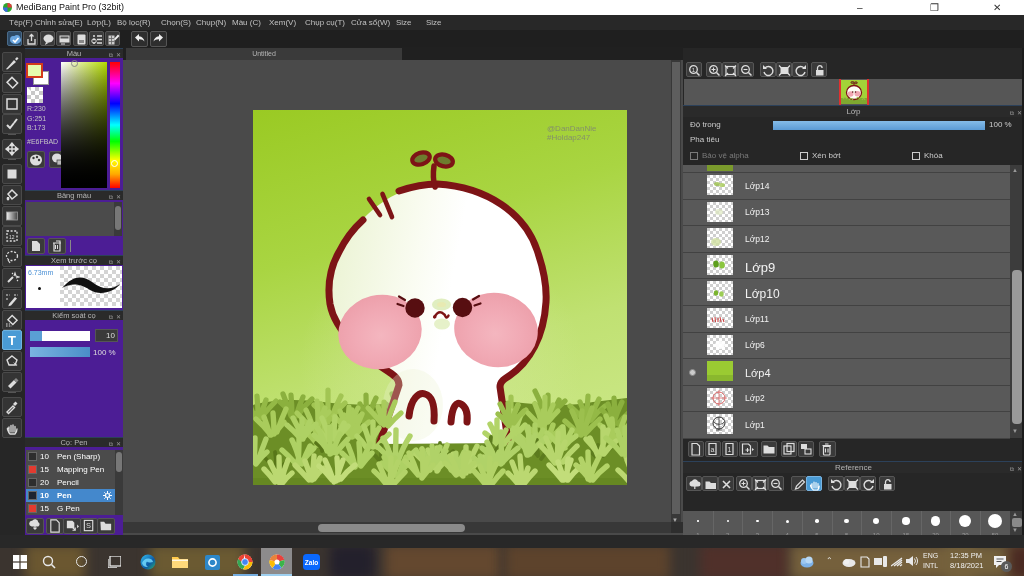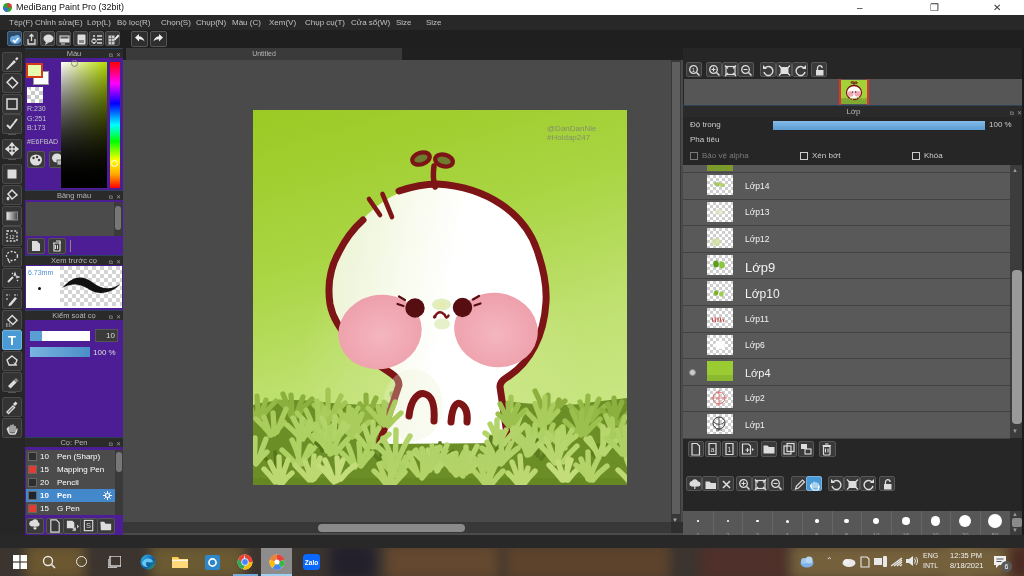--- a/index.html
+++ b/index.html
@@ -594,20 +594,21 @@
           <rect x="5" y="1.5" width="7" height="8" fill="none" stroke="#ddd" stroke-width="1.2"></rect>
         </svg></div>
       <div class="rbtn" style="left:115px;top:393px;width:16px;height:16px"><svg width="14" height="14" viewBox="0 0 14 14" style="margin:0">
           <rect x="2" y="2" width="6" height="5" fill="#ddd"></rect>
           <rect x="6" y="7" width="6" height="5" fill="none" stroke="#ddd" stroke-width="1.1"></rect>
         </svg></div>
       <div class="rbtn" style="left:136px;top:393px;width:17px;height:16px"><svg width="14" height="14" viewBox="0 0 14 14" style="margin:0">
           <path d="M3.5 4.5h6.5v7.5a1 1 0 0 1-1 1H4.5a1 1 0 0 1-1-1z" fill="none" stroke="#ddd" stroke-width="1.2"></path>
           <path d="M2.5 3.5h8.5M5 2h3.5M5.5 6.5v4M8 6.5v4" stroke="#ddd" stroke-width="1.1"></path>
         </svg></div>
+      <div class="phead" style="top:413px;width:341px;line-height:11px;height:12px;font-size:8px">Reference<span class="pop" style="top:2px">⧉</span><span class="px" style="top:2px">✕</span></div>
       <div class="rbtn" style="left:3px;top:428px;width:16px;height:15px"><svg width="13" height="13" viewBox="0 0 13 13" style="margin:0 0.5px">
           <path d="M3.5 8.5a2.8 2.8 0 0 1 .5-5.5A3.2 3.2 0 0 1 10 3.5 2.3 2.3 0 0 1 10 8.5z" fill="#ddd"></path>
           <path d="M6.8 11V6.5M5.2 8l1.6-1.7L8.4 8" stroke="#ddd" stroke-width="1.2" fill="none"></path>
         </svg></div>
       <div class="rbtn" style="left:19px;top:428px;width:16px;height:15px"><svg width="13" height="13" viewBox="0 0 13 13" style="margin:0 0.5px">
           <path d="M1.5 3.5h4l1.5 1.5h5v6h-10.5z" fill="#ddd"></path>
         </svg></div>
       <div class="rbtn" style="left:35px;top:428px;width:16px;height:15px"><svg width="13" height="13" viewBox="0 0 13 13" style="margin:0 0.5px">
           <path d="M3 3l7 7M10 3l-7 7" stroke="#ddd" stroke-width="1.6"></path>
         </svg></div>

